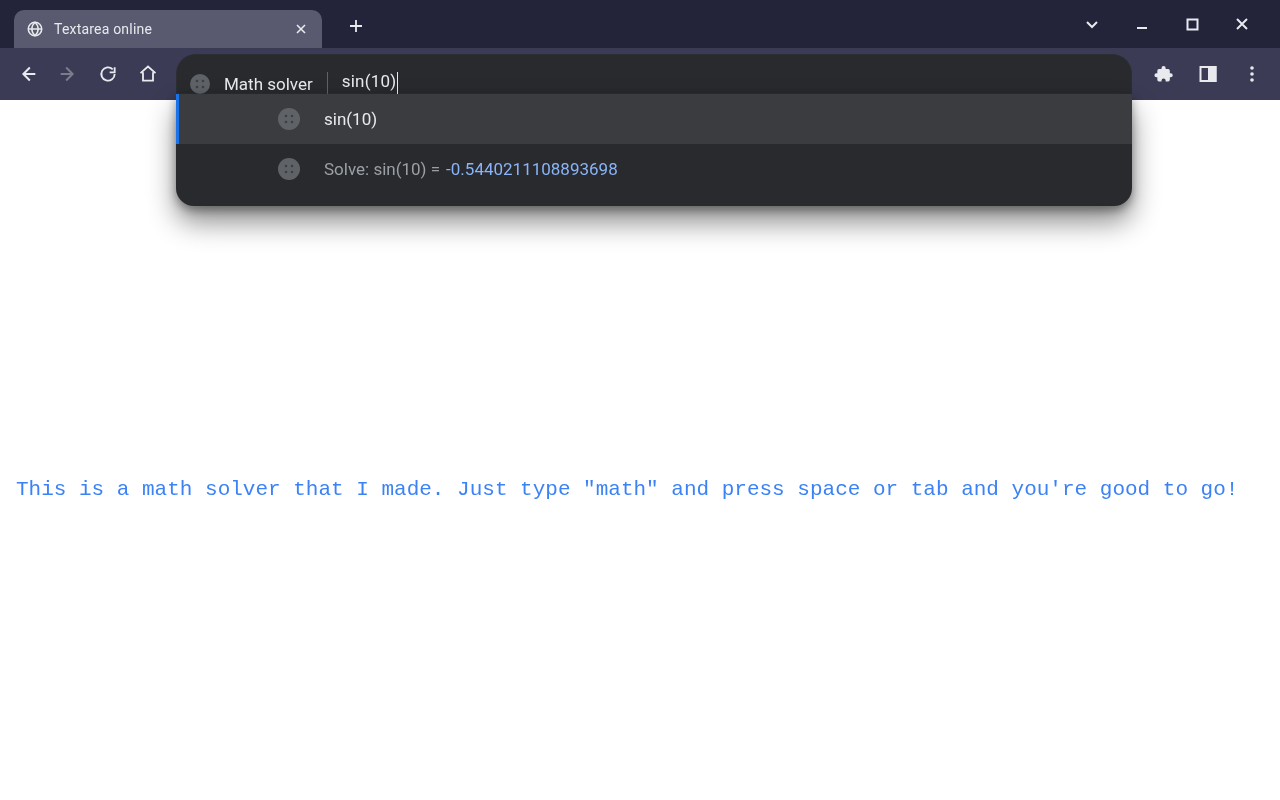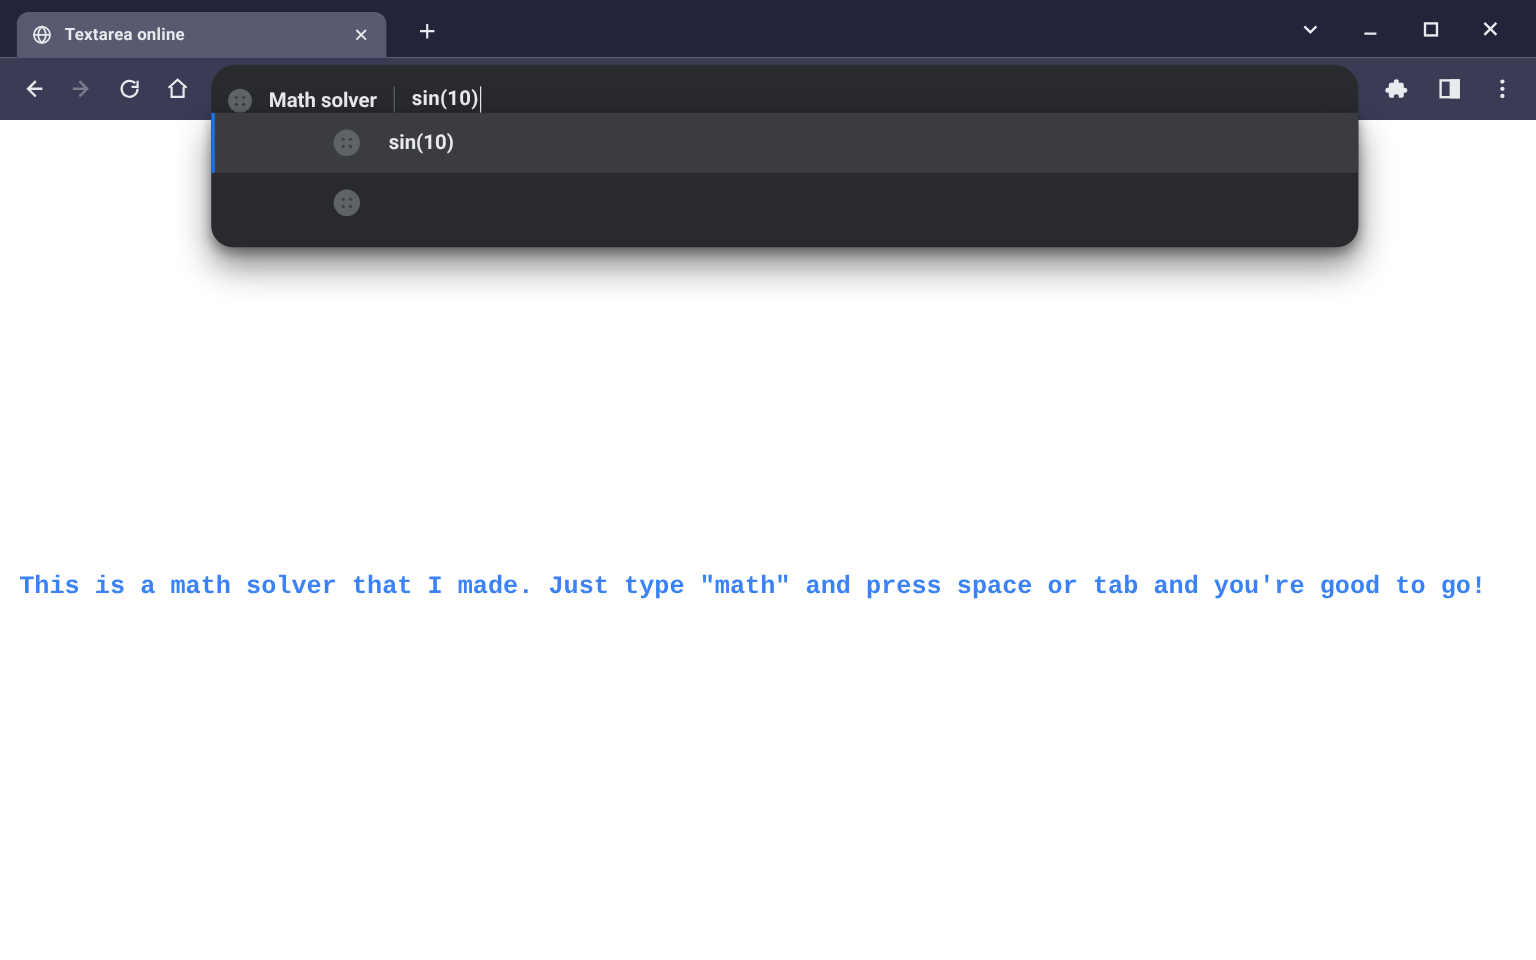--- a/index.html
+++ b/index.html
@@ -11,21 +11,21 @@
     --tab-bg:#595a6f;
     --tab-fg:#e8eaed;
     --toolbar-bg:#3b3b56;
     --omnibox-bg:#282a2d;
     --dropdown-bg:#292a2d;
     --dropdown-row-sel:#3b3c3f;
     --grey-text:#9aa0a6;
     --link-blue:#8ab4f8;
     --sel-blue:#1a73e8;
   }
-  .window{ width:100%; height:100%; background:#fff; display:flex; flex-direction:column;font-weight:bold;}
+  .window{ width:100%; height:100%; background:#fff; display:flex; flex-direction:column;}
   
   .tabstrip{ height:48px; background:#23233a; display:flex; align-items:flex-end; padding-left:14px; position:relative;}
   .tab{ height:38px; width:308px; background:var(--tab-bg); border-radius:10px 10px 0 0; display:flex; align-items:center; padding:0 12px; color:var(--tab-fg); font-size:14px; gap:10px; position:relative; margin-top:10px;}
   .tab .fav{ width:18px; height:18px; display:flex; align-items:center; justify-content:center;}
   .tab .title{ flex:1; white-space:nowrap; overflow:hidden; text-overflow:ellipsis; font-size:14px; letter-spacing:.2px;}
   .tab .close{ width:18px; height:18px; border-radius:50%; display:flex; align-items:center; justify-content:center; color:#e8eaed; cursor:pointer;}
   .newtab{ width:32px; height:32px; margin:0 0 6px 18px; display:flex; align-items:center; justify-content:center; color:#e8eaed; border-radius:50%; cursor:pointer;}
   .wincontrols{ position:absolute; right:6px; top:0; height:48px; display:flex; align-items:center; gap:26px; padding-right:20px; color:#e8eaed;}
   .wc{ width:24px; height:24px; display:flex; align-items:center; justify-content:center; cursor:pointer;}
   .caret-down{ width:16px; height:16px;}
@@ -160,20 +160,24 @@
         </div>
         <div class="drow">
           <span class="icon">
             <svg width="12" height="12" viewBox="0 0 12 12">
                 <circle cx="3" cy="3" r="1.3" fill="#3c4043"></circle>
                 <circle cx="9" cy="3" r="1.3" fill="#3c4043"></circle>
                 <circle cx="3" cy="9" r="1.3" fill="#3c4043"></circle>
                 <circle cx="9" cy="9" r="1.3" fill="#3c4043"></circle>
               </svg>
           </span>
+          <span class="text">
+            <span class="grey">Solve: sin(10) = </span>
+            <span class="blue">-0.5440211108893698</span>
+          </span>
         </div>
       </div>
     </div>
 
     <div class="right-icons">
       <div class="ricon">
         <svg width="20" height="20" viewBox="0 0 24 24" fill="#e8eaed">
             <path d="M20 11h-1V8a2 2 0 0 0-2-2h-3V5a2.5 2.5 0 0 0-5 0v1H6a2 2 0 0 0-2 2v3H3a2.5 2.5 0 0 0 0 5h1v3a2 2 0 0 0 2 2h3v-1a2.5 2.5 0 0 1 5 0v1h3a2 2 0 0 0 2-2v-3h1a2.5 2.5 0 0 0 0-5z"></path>
           </svg>
       </div>

